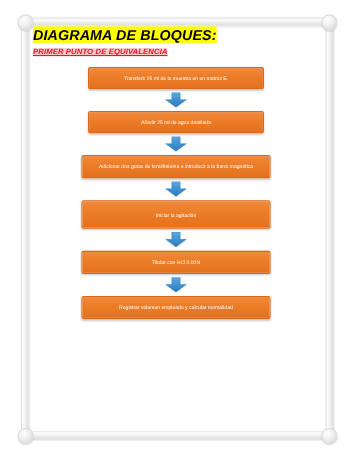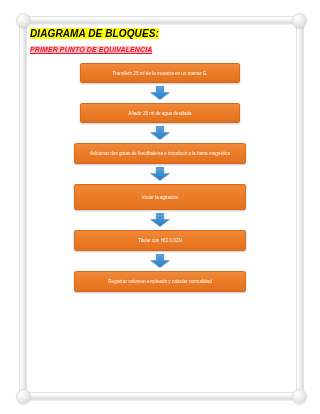--- a/index.html
+++ b/index.html
@@ -59,21 +59,21 @@
   }
 
   .heading-line { margin: 0 0 2px 0; line-height: 11px; }
 
   .hl-main {
     display: inline;
     background: #ffff00;
     color: #000000;
     font-weight: bold;
     font-style: italic;
-    font-size: 10px;
+    font-size: 13px;
     letter-spacing: 0.1px;
   }
   .hl-sub {
     display: inline;
     background: #ffc4c8;
     color: #e8162a;
     font-weight: bold;
     font-style: italic;
     font-size: 7px;
     text-decoration: underline;

